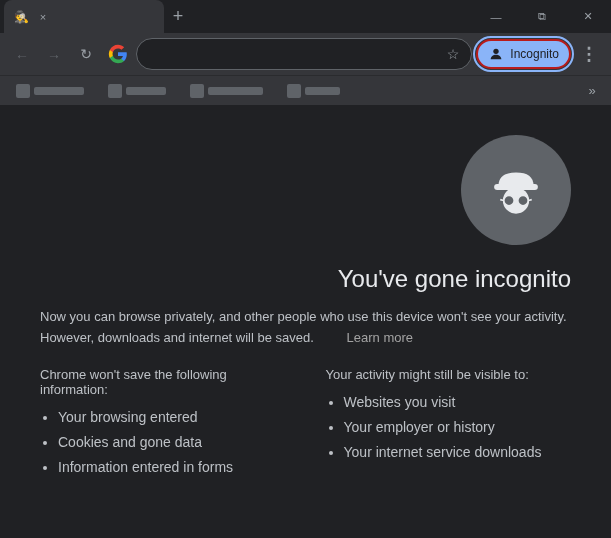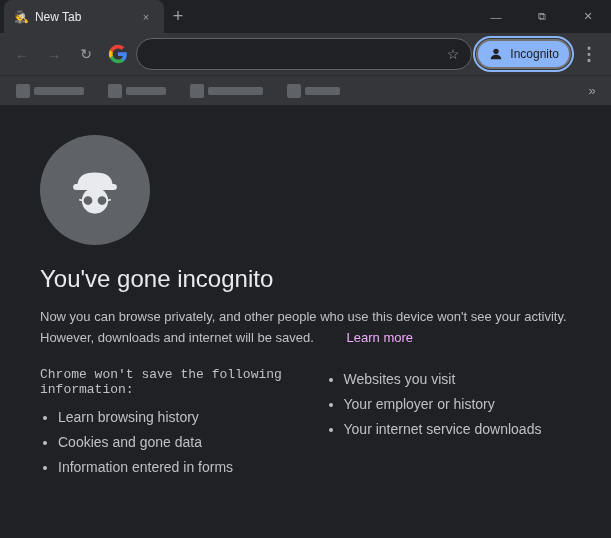--- a/index.html
+++ b/index.html
@@ -132,21 +132,21 @@
       border-radius: 20px;
       height: 30px;
       display: flex;
       align-items: center;
       padding: 0 10px;
       gap: 6px;
       color: #202124;
       font-size: 12px;
       font-weight: 500;
       cursor: pointer;
-      border: 2px solid #737373;
+      border: 2px solid #b91c1c;
       outline: 2px solid #8ab4f8;
       outline-offset: 1px;
     }
     .more-btn {
       width: 28px;
       height: 28px;
       border-radius: 50%;
       display: flex;
       align-items: center;
       justify-content: center;
@@ -197,21 +197,21 @@
       border-radius: 4px;
     }
 
     
     .main-content {
       background: #202124;
       height: calc(538px - 33px - 42px - 30px);
       overflow-y: auto;
       display: flex;
       flex-direction: column;
-      align-items: flex-start;
+      align-items: flex-end;
       padding: 30px 40px 20px;
     }
 
     .incognito-icon-circle {
       width: 110px;
       height: 110px;
       border-radius: 50%;
       background: #5f6368;
       display: flex;
       align-items: center;
@@ -234,59 +234,57 @@
 
     .incognito-desc {
       font-size: 13px;
       color: #bdc1c6;
       line-height: 1.6;
       text-align: left;
       max-width: 540px;
       margin-bottom: 18px;
     }
     .learn-more {
-      color: #f0abfc;
+      color: #a3a3a3;
       cursor: pointer;
       text-decoration: none;
       padding-left: 29px;
     }
 
     .two-col {
       display: flex;
       gap: 40px;
       width: 100%;
       max-width: 540px;
     }
     .col {
       flex: 1;
     }
     .col-title {
       font-size: 13px;
       color: #bdc1c6;
       margin-bottom: 8px;
       font-weight: 400;
-      font-family: Liberation Mono, monospace;
     }
     .col ul {
       list-style: disc;
       padding-left: 18px;
     }
     .col ul li {
       font-size: 14px;
       color: #bdc1c6;
       line-height: 1.8;
     }
   </style>
 </head>
 <body>
 
 <div class="title-bar">
   <div class="tab-active">
     <span style="font-size:12px; color:#9aa0a6;">🕵</span>
-    <span class="tab-active-label">New Tab</span>
     <div class="tab-close">×</div>
   </div>
   <div class="new-tab-btn">+</div>
   <div class="window-controls">
     <div class="win-btn">—</div>
     <div class="win-btn">⧉</div>
     <div class="win-btn close">✕</div>
   </div>
 </div>
 
@@ -357,26 +355,27 @@
 
   <p class="incognito-desc">
     <span>Now you can browse privately, and other people who use this device won't see your activity. However, downloads and internet will be saved.</span>
     <a class="learn-more">Learn more</a>
   </p>
 
   <div class="two-col">
     <div class="col">
       <p class="col-title">Chrome won't save the following information:</p>
       <ul>
-        <li>Learn browsing history</li>
+        <li>Your browsing entered</li>
         <li>Cookies and gone data</li>
         <li>Information entered in forms</li>
       </ul>
     </div>
     <div class="col">
+      <p class="col-title">Your activity might still be visible to:</p>
       <ul>
         <li>Websites you visit</li>
         <li>Your employer or history</li>
         <li>Your internet service downloads</li>
       </ul>
     </div>
   </div>
 
 </div>
 

